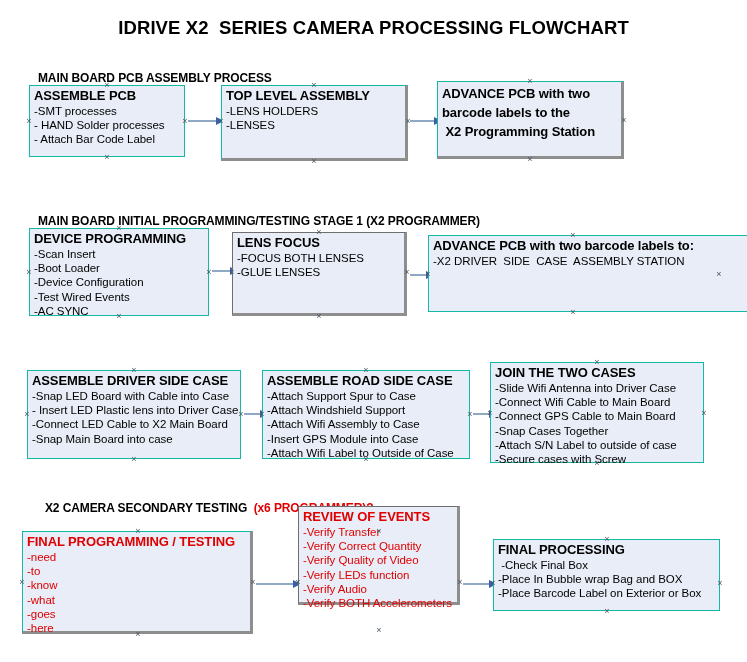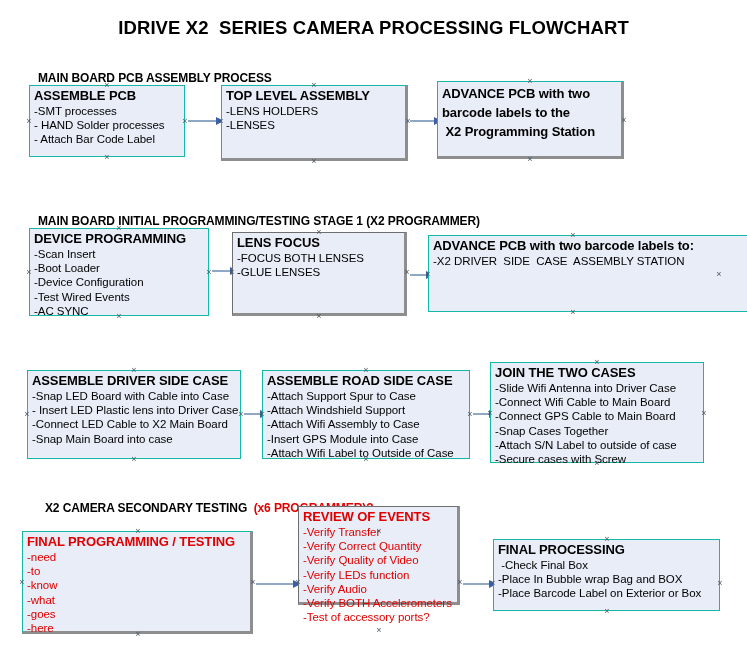--- a/index.html
+++ b/index.html
@@ -307,21 +307,20 @@
 
   <div class="box soft red" style="left:298px; top:506px; width:162px; height:99px;">
     <div class="box-inner">
       <div class="box-title">REVIEW OF EVENTS</div>
       <div class="box-line">-Verify Transfer</div>
       <div class="box-line">-Verify Correct Quantity</div>
       <div class="box-line">-Verify Quality of Video</div>
       <div class="box-line">-Verify LEDs function</div>
       <div class="box-line">-Verify Audio</div>
       <div class="box-line">-Verify BOTH Accelerometers</div>
-      <div class="box-line">-Test of accessory ports?</div>
     </div>
   </div>
   <div class="handle" style="left:379px; top:531px;"></div>
   <div class="handle" style="left:379px; top:630px;"></div>
   <div class="handle" style="left:298px; top:582px;"></div>
   <div class="handle" style="left:460px; top:582px;"></div>
 
   <div class="conn" style="left:463px; top:583px; width:26px;">
     <span class="head"></span>
   </div>

